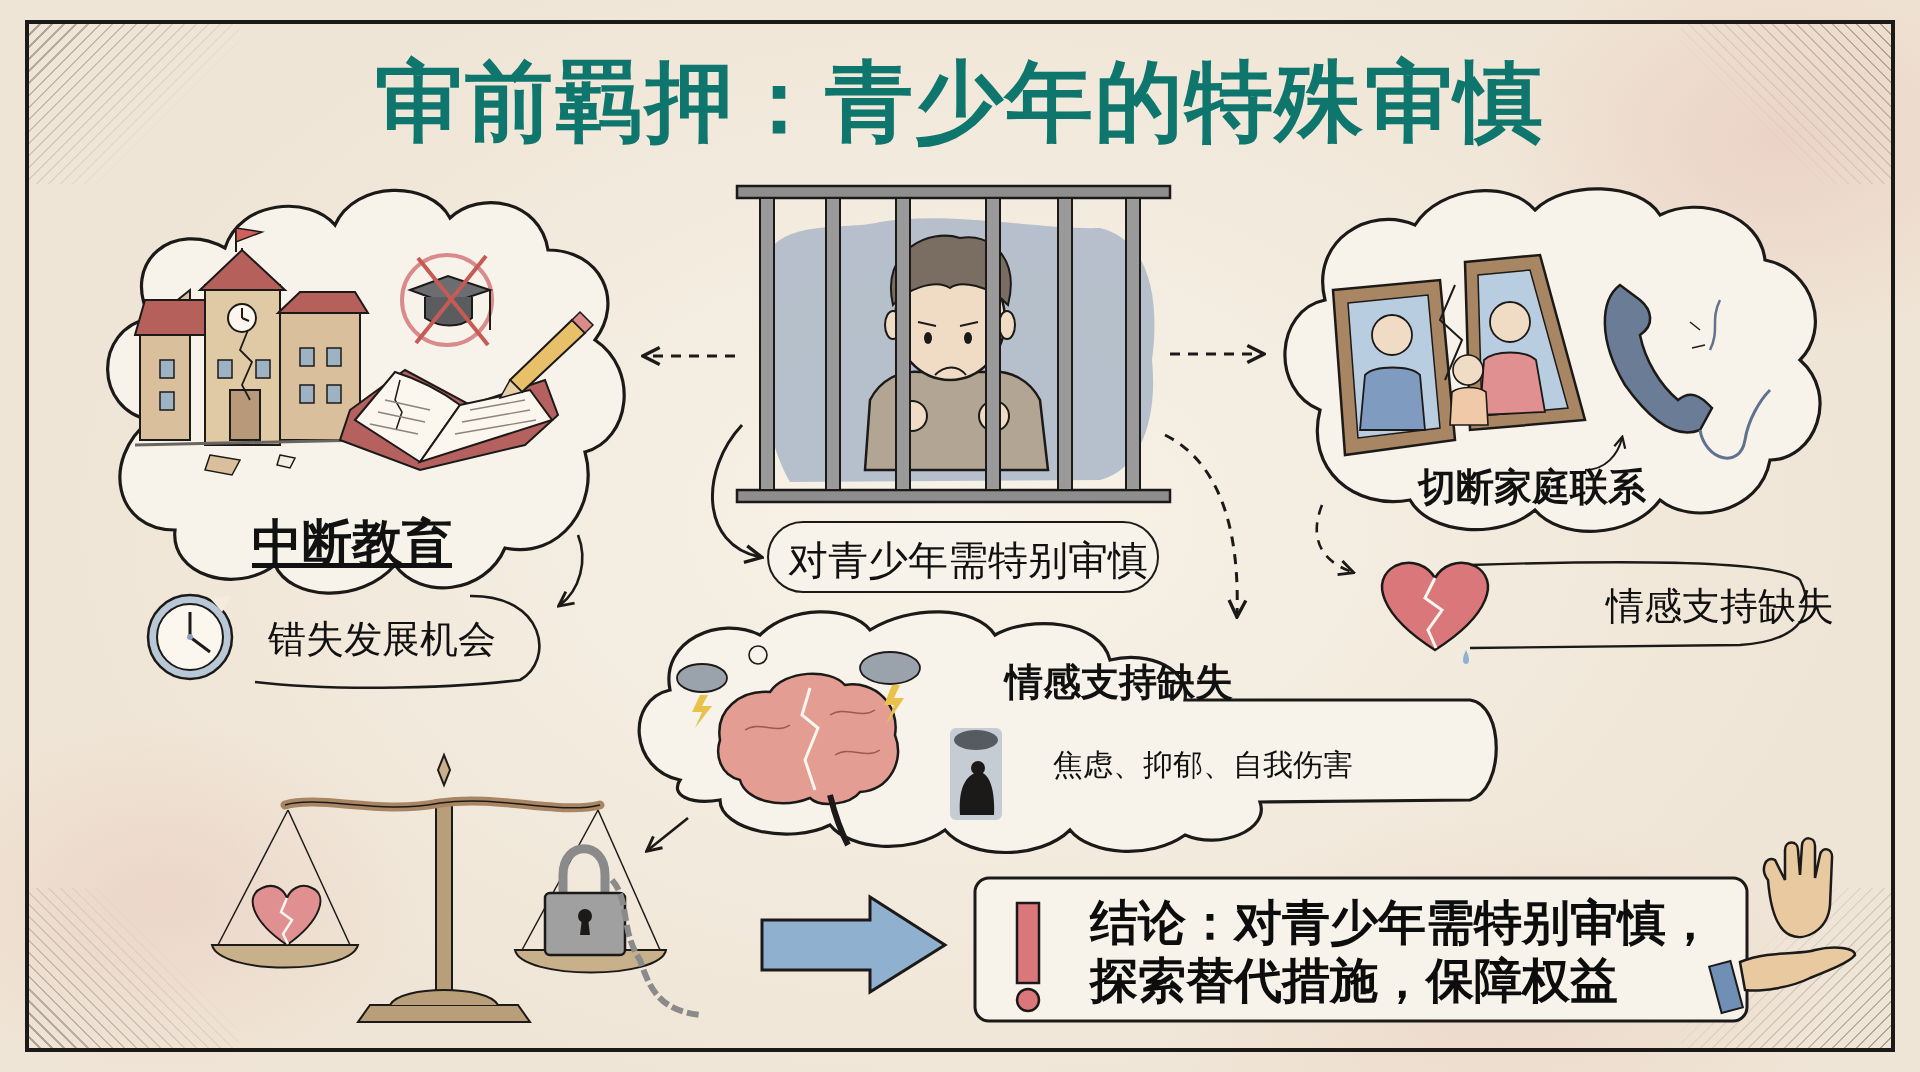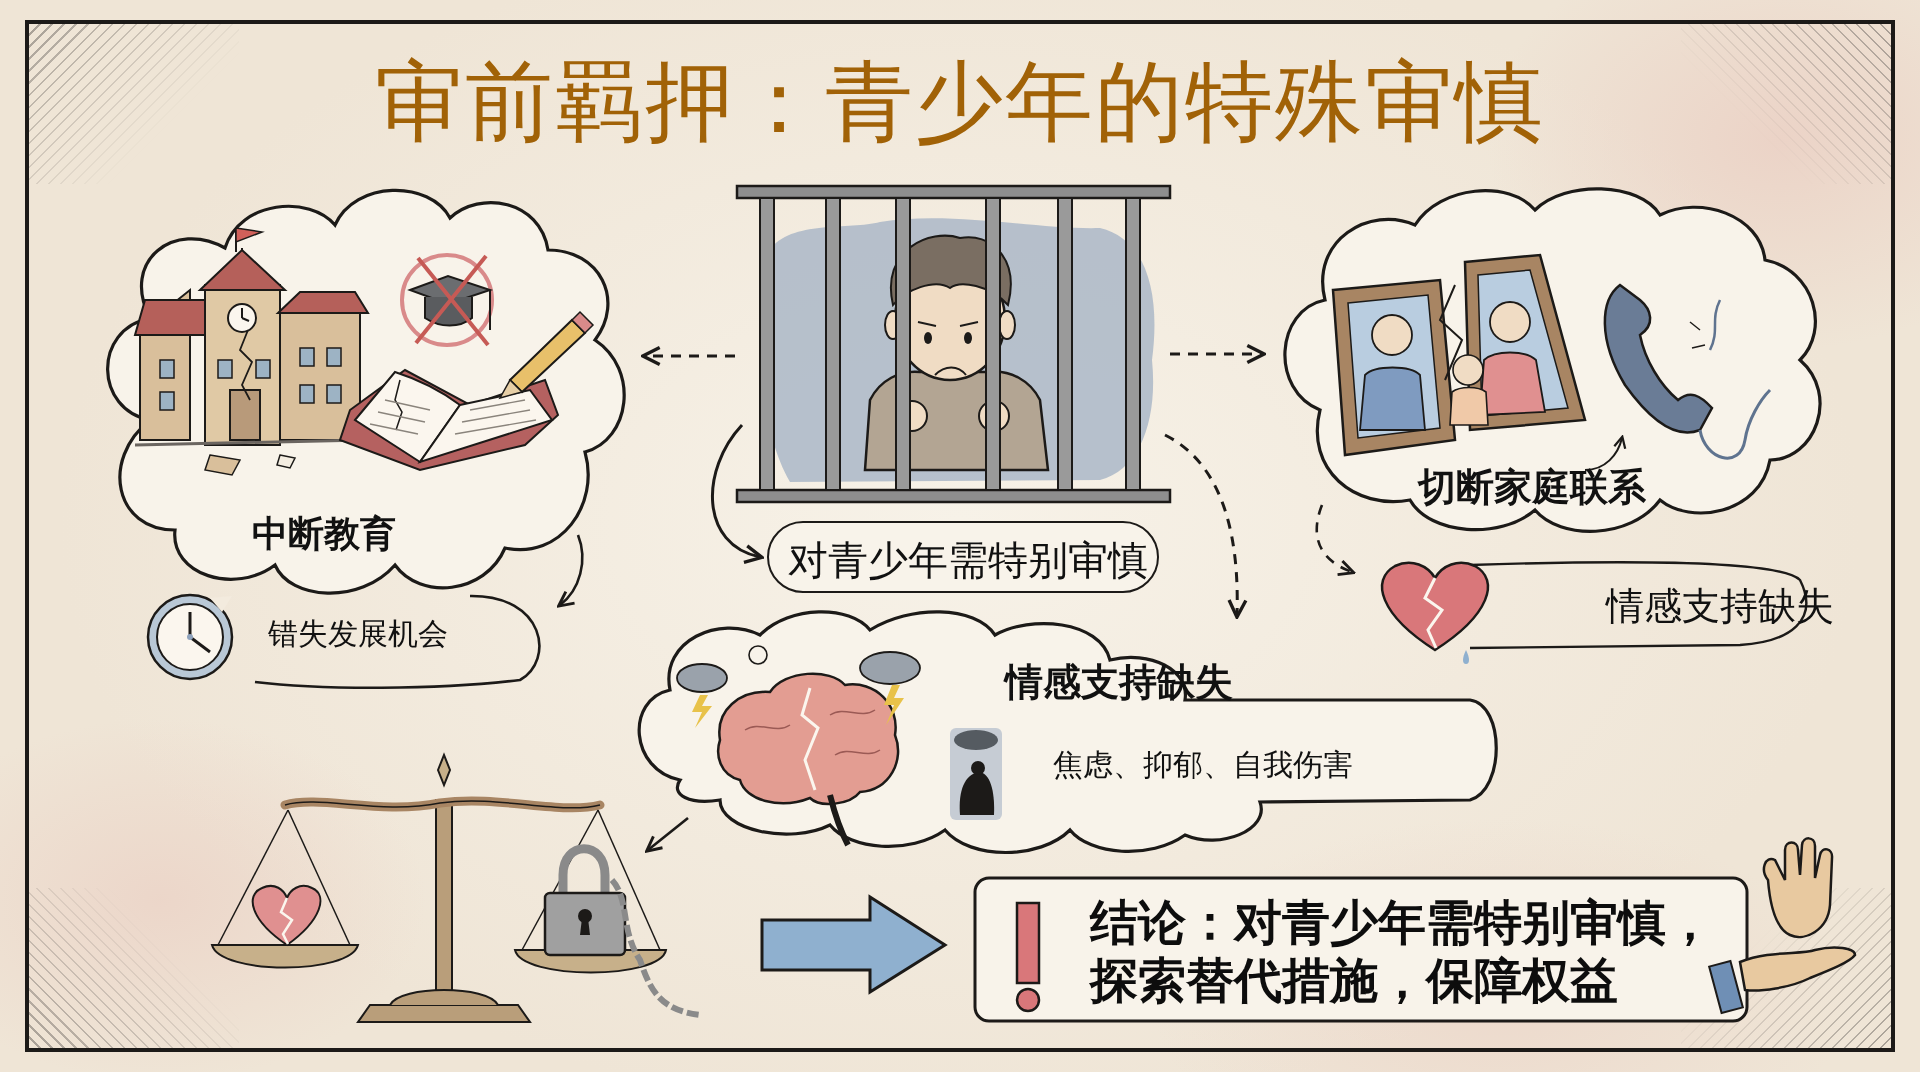--- a/index.html
+++ b/index.html
@@ -25,38 +25,38 @@
     position: absolute; width: 210px; height: 160px; opacity: 0.55;
     background: repeating-linear-gradient(135deg, transparent 0 7px, #6b6560 7px 8.5px);
   }
   .hatch.tl { left: 29px; top: 24px; -webkit-mask-image: linear-gradient(135deg, #000 0%, transparent 65%); mask-image: linear-gradient(135deg, #000 0%, transparent 65%); }
   .hatch.tr { right: 29px; top: 24px; background: repeating-linear-gradient(45deg, transparent 0 7px, #6b6560 7px 8.5px); -webkit-mask-image: linear-gradient(225deg, #000 0%, transparent 65%); mask-image: linear-gradient(225deg, #000 0%, transparent 65%); }
   .hatch.bl { left: 29px; bottom: 24px; background: repeating-linear-gradient(45deg, transparent 0 7px, #6b6560 7px 8.5px); -webkit-mask-image: linear-gradient(45deg, #000 0%, transparent 65%); mask-image: linear-gradient(45deg, #000 0%, transparent 65%); }
   .hatch.br { right: 29px; bottom: 24px; -webkit-mask-image: linear-gradient(315deg, #000 0%, transparent 65%); mask-image: linear-gradient(315deg, #000 0%, transparent 65%); }
 
   .title {
     position: absolute; left: 0; width: 1920px; top: 52px; text-align: center;
-    font-size: 88px; font-weight: 400; letter-spacing: 2px; line-height: 100px;
-    color: #a16207;
+    font-size: 88px; font-weight: 700; letter-spacing: 2px; line-height: 100px;
+    color: #0f766e;
   }
 
   svg.layer { position: absolute; left: 0; top: 0; width: 1920px; height: 1072px; pointer-events: none; }
 
   .label-bold {
     position: absolute; font-weight: 700; color: #111; white-space: nowrap; text-align: center;
   }
   .label-reg {
     position: absolute; color: #111; white-space: nowrap;
   }
 
-  .edu-title { left: 252px; top: 510px; font-size: 36px; }
+  .edu-title { left: 252px; top: 510px; font-size: 50px; text-decoration: underline; }
   .family-title { left: 1418px; top: 462px; font-size: 38px; }
   .psych-title { left: 1005px; top: 657px; font-size: 38px; }
   .center-label { left: 788px; top: 533px; font-size: 40px; font-weight: 500; }
-  .edu-sub { left: 268px; top: 614px; font-size: 30px; }
+  .edu-sub { left: 268px; top: 614px; font-size: 38px; }
   .family-sub { left: 1606px; top: 581px; font-size: 38px; }
   .psych-sub { left: 1053px; top: 745px; font-size: 30px; }
 
   .conclusion {
     position: absolute; left: 1090px; top: 893px; font-size: 48px; font-weight: 900;
     line-height: 58px; color: #0d0d0d; white-space: nowrap;
   }
 </style>
 </head>
 <body>

